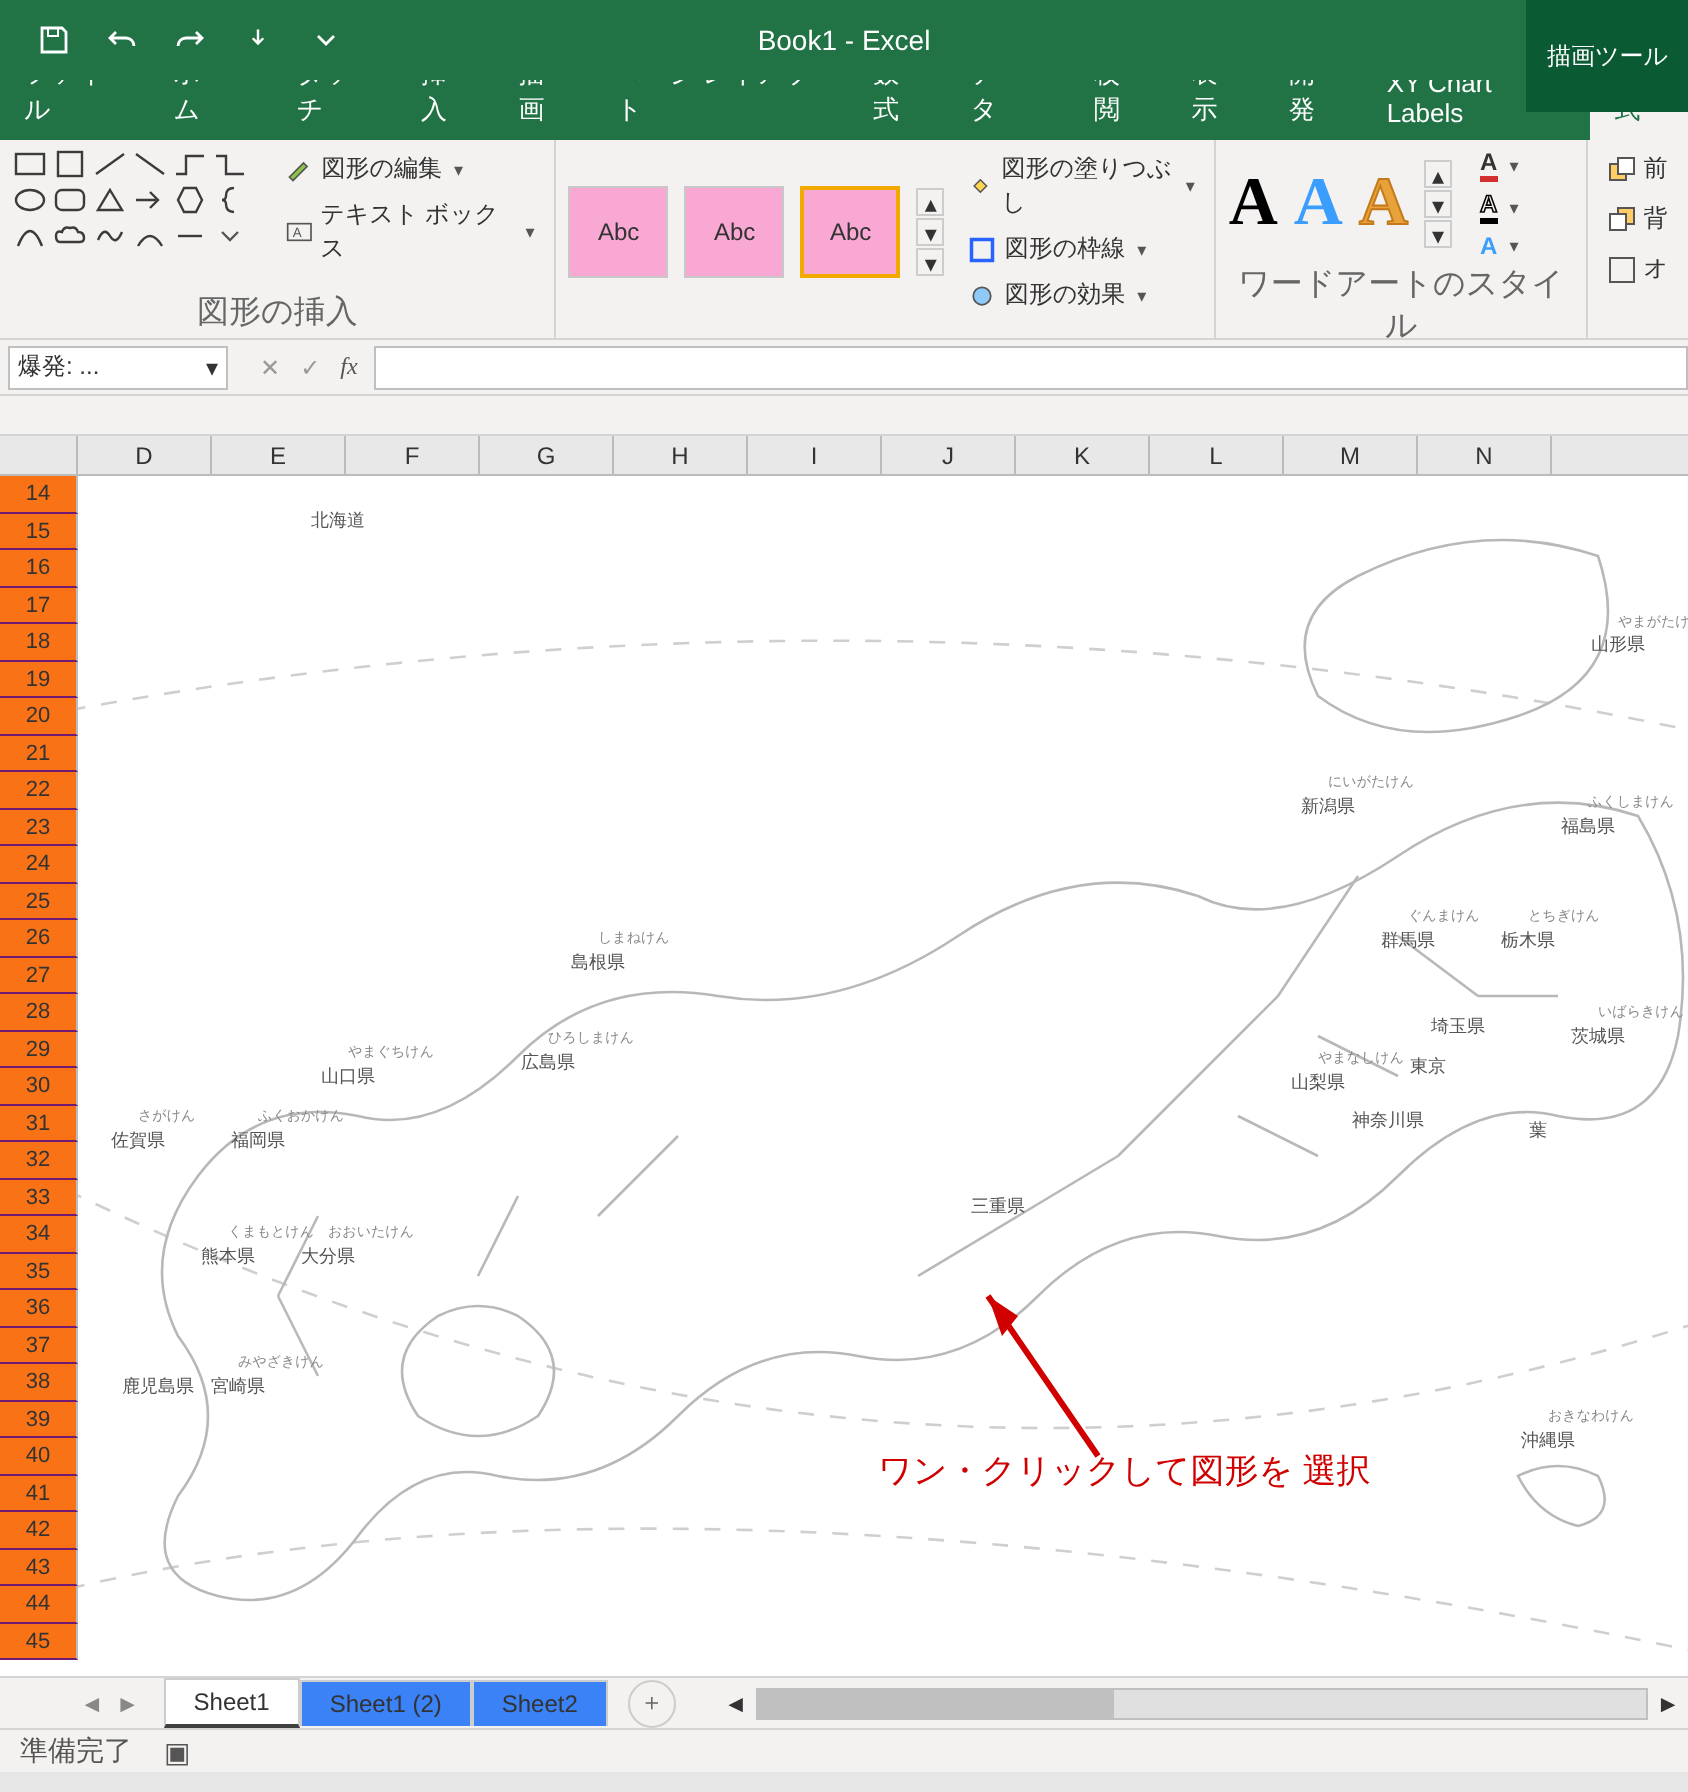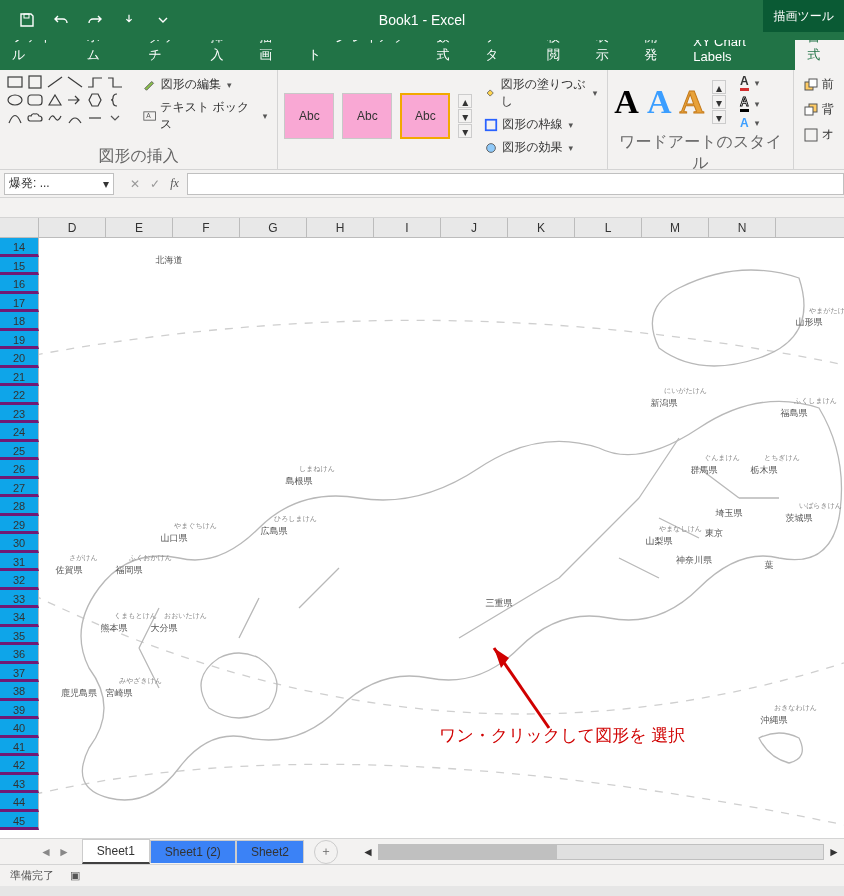--- a/index.html
+++ b/index.html
@@ -3,21 +3,21 @@
 <meta charset="utf-8">
 <style>
 * { box-sizing: border-box; margin: 0; padding: 0; font-family: "Meiryo", "Yu Gothic", sans-serif; }
 body { width: 844px; height: 896px; background: #e6e6e6; overflow: hidden; font-size: 12px; color: #333; }
 .titlebar { height: 40px; background: #217346; display: flex; align-items: center; color: #fff; position: relative; }
 .qat { display: flex; align-items: center; gap: 4px; padding-left: 12px; }
 .qat-btn { width: 30px; height: 28px; display: flex; align-items: center; justify-content: center; cursor: pointer; }
 .qat-btn svg { fill: #fff; }
 .title-text { position: absolute; left: 50%; transform: translateX(-50%); font-size: 14px; }
 .title-right { position: absolute; right: 0; top: 0; display: flex; align-items: center; color:#fff; }
-.draw-tool-tab { background:#0a5a34; padding: 4px 10px; font-size:12px; height:32px; display:flex; flex-direction:column; justify-content:center; align-items:flex-end; }
+.draw-tool-tab { background:#0a5a34; padding: 4px 10px; font-size:12px; height:56px; display:flex; flex-direction:column; justify-content:center; align-items:flex-end; }
 .tabs { background: #217346; height: 30px; display: flex; align-items: flex-end; color:#fff; font-size:13px; }
 .tab { padding: 6px 12px; cursor:pointer; }
 .tab.active { background: #f3f2f1; color: #217346; }
 .ribbon { background: #f3f2f1; border-bottom: 1px solid #d4d4d4; display: flex; height: 100px; }
 .ribbon-group { border-right: 1px solid #d4d4d4; display: flex; flex-direction: column; justify-content: space-between; padding: 4px 6px 2px 6px; }
 .ribbon-group-label { font-size: 16px; color: #666; text-align: center; padding-top: 2px; }
 .shapes-gallery { display: flex; flex-wrap: wrap; width: 130px; gap: 2px; }
 .shape-icon { width: 18px; height: 16px; display:flex; align-items:center; justify-content:center; cursor:pointer; }
 .shape-icon svg { stroke:#3b3b3b; fill:none; stroke-width:1.2; }
 .edit-btns { display:flex; flex-direction:column; gap:2px; font-size:12px; }
@@ -38,37 +38,37 @@
 .namebox { width:110px; height:22px; background:#fff; border:1px solid #c0c0c0; margin-left:4px; padding:0 4px; font-size:12px; display:flex; align-items:center; }
 .fx-btns { display:flex; align-items:center; gap:10px; margin-left:16px; color:#999; }
 .fx-btns .fx { font-style:italic; font-family: serif; color:#555;text-align:right; }
 .formula-input { flex:1; height:22px; background:#fff; border:1px solid #c0c0c0; margin-left:8px; }
 .spacer-row { height: 20px; background:#f3f2f1; border-bottom:1px solid #d4d4d4; }
 .col-headers { height:20px; display:flex; background:#e8e8e8; border-bottom:1px solid #bcbcbc; }
 .corner { width:39px; border-right:1px solid #bcbcbc; }
 .colh { flex:0 0 67px; text-align:center; font-size:12px; border-right:1px solid #bcbcbc; line-height:20px; color:#333; }
 .grid-area { position:relative; height: 600px; background:#fff; }
 .row-headers { position:absolute; left:0; top:0; width:39px; }
-.rowh { height:18.5px; border-bottom:3px solid #701a75; border-right:1px solid #bcbcbc; background:#0ea5e9; text-align:center; font-size:11px; line-height:18px; color:#333; }
+.rowh { height:18.5px; border-bottom:1px solid #701a75; border-right:1px solid #bcbcbc; background:#f97316; text-align:center; font-size:11px; line-height:18px; color:#333; }
 .sheet-canvas { position:absolute; left:39px; top:0; right:0; bottom:0; background:#fff; }
 .map-svg { position:absolute; left:0; top:0; width:100%; height:100%; }
 .shape-sel { position:absolute; border:1px solid #777; }
 .handle { position:absolute; width:8px; height:8px; background:#fff; border:1px solid #666; border-radius:50%; }
 .rotate-handle { position:absolute; width:18px; height:18px; border:2px solid #777; border-radius:50%; left:50%; top:-30px; transform:translateX(-50%); display:flex; align-items:center; justify-content:center; }
 .annot-arrow { position:absolute; }
 .annot-text { position:absolute; color:#d00000; font-size:17px; }
 .sheet-tabs { height:26px; background:#f3f2f1; border-top:1px solid #d4d4d4; display:flex; align-items:center; padding-left:40px; gap:0; }
 .stab-nav { display:flex; gap:6px; margin-right:12px; color:#888; }
 .stab { padding:4px 14px; border:1px solid #ccc; border-bottom:none; background:#3b82f6; font-size:12px; cursor:pointer; }
 .stab.active { background:#fff; border-bottom:2px solid #404040; }
 .add-sheet { width:24px; height:24px; border:1px solid #ccc; border-radius:50%; display:flex; align-items:center; justify-content:center; margin-left:10px; cursor:pointer; color:#666; }
 .hscroll { flex:1; margin-left:20px; display:flex; align-items:center; }
 .hscroll-track { flex:1; height:16px; background:#e0e0e0; border:1px solid #c0c0c0; position:relative; }
 .hscroll-thumb { position:absolute; left:0; top:0; height:100%; width:40%; background:#c0c0c0; }
-.statusbar { height:22px; background:#f3f2f1; border-top:1px solid #d4d4d4; display:flex; align-items:center; padding:0 10px; font-size:11px; color:#555; gap:16px; }
+.statusbar { height:22px; background:#f3f2f1; border-top:1px solid #d4d4d4; display:flex; align-items:center; padding:0 10px; font-size:14px; color:#555; gap:16px; }
 .pref-label { font-size:9px; fill:#555; font-family:"Meiryo"; text-anchor:middle; }
 .pref-label-small { font-size:7px; fill:#888; }
 .dd-arrow { font-size:9px; color:#555; margin-left:2px; }
 </style>
 </head>
 <body>
 
 <div class="titlebar">
   <div class="qat">
     <div class="qat-btn">

